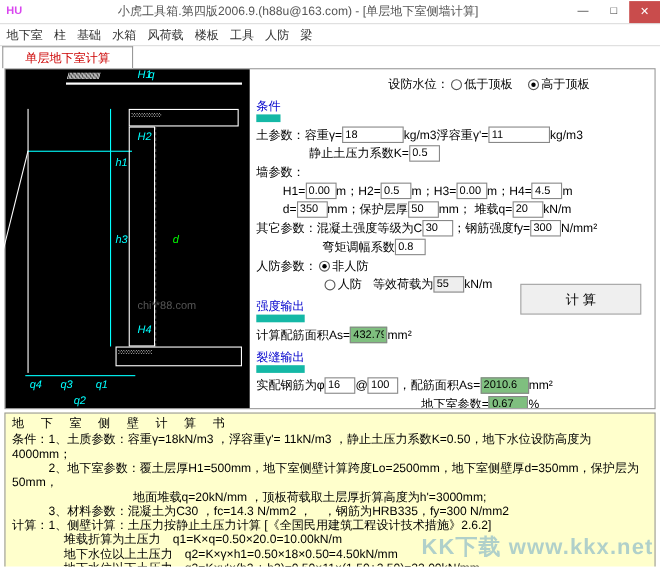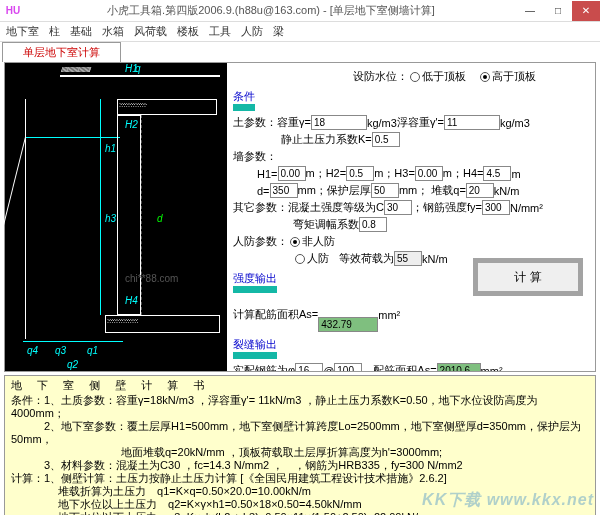--- a/index.html
+++ b/index.html
@@ -25,24 +25,24 @@
 .dimh{position:absolute;border-top:1px solid #0ff}
 .params{flex:1;padding:4px 6px;overflow:hidden;position:relative}
 .row{display:flex;align-items:center;margin:2px 0;white-space:nowrap}
 .inp{border:1px solid #888;background:#fff;height:15px;padding:0 2px;font-size:10px;text-align:left;width:56px}
 .inp.sm{width:28px}
 .inp.gr{background:#7fbf7f}
 .inp.yl{background:#ffff80}
 .grouplbl{color:#00c;border-bottom:7px solid #14b8a6;margin:3px 0 2px;display:inline-block}
 .radio{width:10px;height:10px;border:1px solid #555;border-radius:50%;margin:0 2px;display:inline-block;vertical-align:middle;position:relative}
 .radio.on::after{content:"";position:absolute;inset:2px;background:#000;border-radius:50%}
-.calcbtn{width:110px;height:38px;border:5px solid #a3a3a3;background:#efefef;font-size:12px;position:absolute;right:12px;top:195px}
+.calcbtn{width:110px;height:28px;border:1px solid #a3a3a3;background:#efefef;font-size:12px;position:absolute;right:12px;top:195px}
 .report{margin:3px 4px 0;height:148px;background:#ffffcc;border:1px solid #999;padding:3px 6px;font-size:10px;line-height:13px;overflow:hidden}
 .report .title{letter-spacing:6px;margin-bottom:2px}
-.watermark{position:absolute;right:6px;bottom:4px;font-size:16px;font-weight:bold;color:rgba(80,150,200,.45);font-style:italic;letter-spacing:1px}
+.watermark{position:absolute;right:6px;bottom:4px;font-size:20px;font-weight:bold;color:rgba(80,150,200,.45);letter-spacing:1px}
 </style>
 </head>
 <body>
 
 <div class="titlebar">
   <div class="app-icon">HU</div>
   <div class="wtitle">小虎工具箱.第四版2006.9.(h88u@163.com) - [单层地下室侧墙计算]</div>
   <div class="winbtns">
     <div class="winbtn">—</div>
     <div class="winbtn">□</div>
@@ -163,21 +163,21 @@
       <span class="radio"></span>
         <span>人防</span>
       <span style="width:10px"></span>
         <span>等效荷载为</span>
         <input class="inp sm" style="background: rgb(238, 238, 238);" value="55">
         <span>kN/m</span>
     </div>
     <div class="grouplbl">强度输出</div>
     <div class="row">
       <span>计算配筋面积As=</span>
-        <input class="inp gr" style="width: 60px; margin-top: 20px;" value="432.79">
+        <input class="inp gr" style="width: 34px;" value="432.79">
         <span>mm²</span>
     </div>
     <button class="calcbtn">计 算</button>
     <div class="grouplbl">裂缝输出</div>
     <div class="row">
       <span>实配钢筋为φ</span>
         <input class="inp sm" value="16" style="">
       <span>@</span>
         <input class="inp sm" value="100" style="">
       <span>，配筋面积As=</span>

